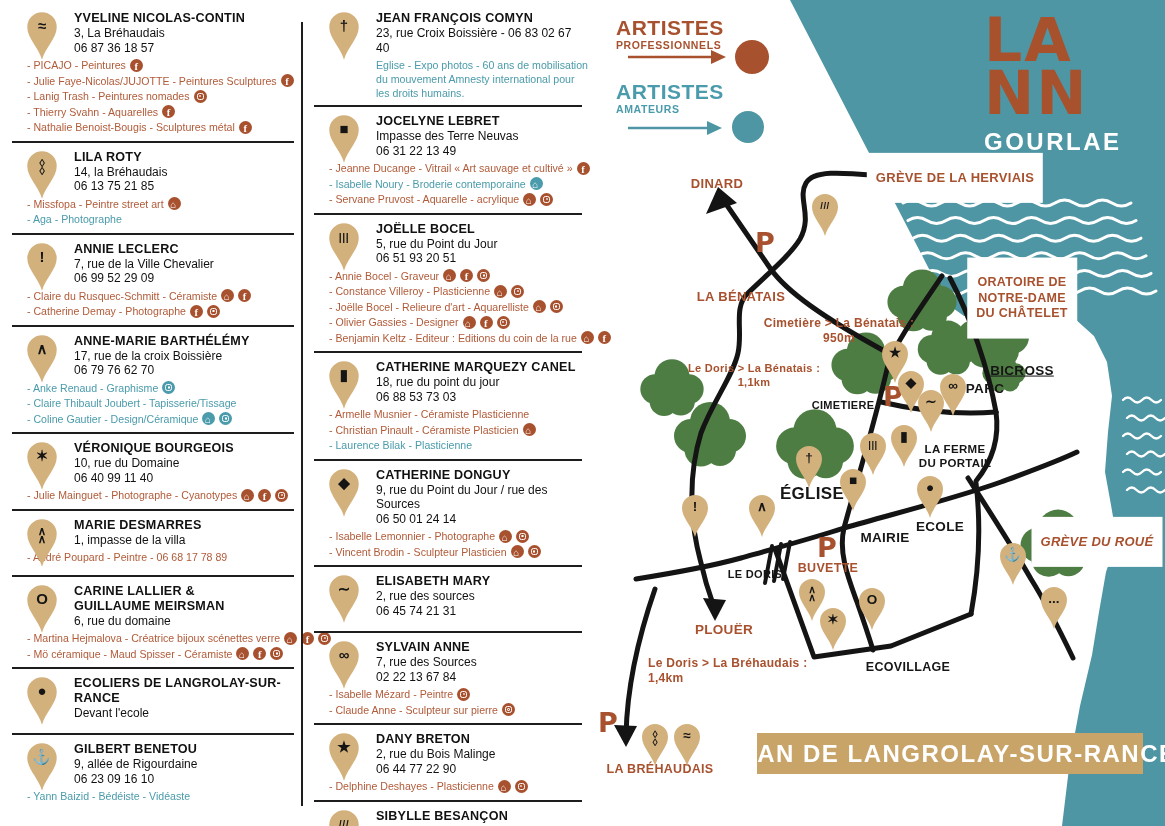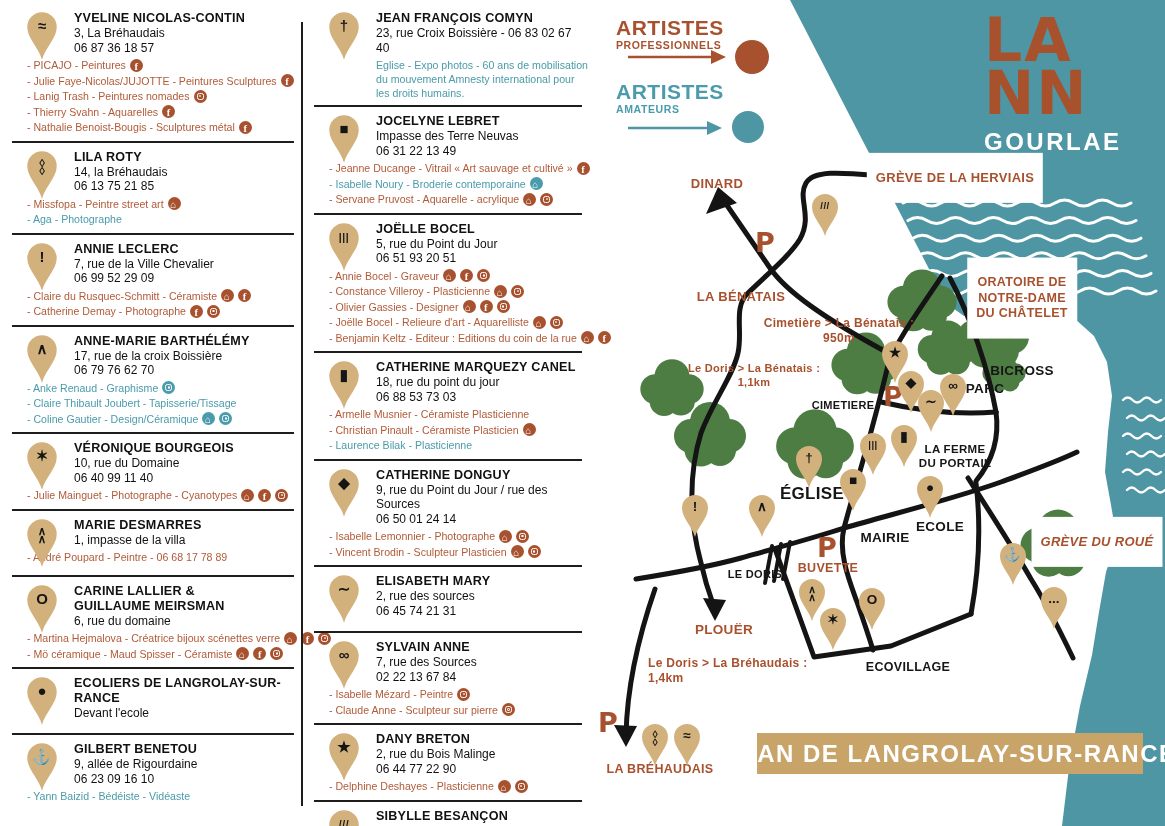--- a/index.html
+++ b/index.html
@@ -157,21 +157,21 @@
     <div class="mlabel c-rust box" style="left: 955px; top: 178px; font-size: 13px;">GRÈVE DE LA HERVIAIS</div>
     <div class="mlabel c-rust" style="left: 741px; top: 297px; font-size: 13px;">LA BÉNATAIS</div>
     <div class="mlabel c-rust" style="left: 839px; top: 331px; font-size: 12px;">Cimetière &gt; La Bénatais :
 950m</div>
     <div class="mlabel c-rust" style="left: 738px; top: 376px; font-size: 11px; margin-left: 16px;">Le Doris &gt; La Bénatais :
 1,1km</div>
     <div class="mlabel c-rust box" style="left: 1022px; top: 298px; font-size: 12.5px;">ORATOIRE DE
 NOTRE-DAME
 DU CHÂTELET</div>
     <div class="mlabel c-black" style="left: 843px; top: 406px; font-size: 11px;">CIMETIERE</div>
-    <div class="mlabel c-black" style="left: 1022px; top: 371px; font-size: 13.5px;">BICROSS</div>
+    <div class="mlabel c-black" style="left: 1022px; top: 371px; font-size: 13.5px; text-decoration: underline;">BICROSS</div>
     <div class="mlabel c-black" style="left: 985px; top: 389px; font-size: 13.5px;">PARC</div>
     <div class="mlabel c-black" style="left: 955px; top: 456px; font-size: 11.5px;">LA FERME
 DU PORTAIL</div>
     <div class="mlabel c-black" style="left: 812px; top: 494px; font-size: 17px;">ÉGLISE</div>
     <div class="mlabel c-black" style="left: 885px; top: 538px; font-size: 13.5px;">MAIRIE</div>
     <div class="mlabel c-black" style="left: 940px; top: 527px; font-size: 13.5px;">ECOLE</div>
     <div class="mlabel c-black" style="left: 739px; top: 575px; font-size: 11px; padding-left: 32px;">LE DORIS</div>
     <div class="mlabel c-rust" style="left: 828px; top: 569px; font-size: 12.5px;">BUVETTE</div>
     <div class="mlabel c-rust" style="left: 724px; top: 630px; font-size: 13.5px;">PLOUËR</div>
     <div class="mlabel c-rust" style="left: 648px; top: 671px; font-size: 12px; transform: translate(0px, -50%); text-align: left;">Le Doris &gt; La Bréhaudais :
@@ -496,22 +496,22 @@
         <span class="pg small">|||</span>
       </div>
       <div class="bhead">
         <div class="bname">JOËLLE BOCEL</div>
         <div class="baddr">5, rue du Point du Jour</div>
         <div class="baddr">06 51 93 20 51</div>
       </div>
       <div class="bartists">
         <div class="aline rustt"><span>- Annie Bocel - Graveur</span><span class="ic bg-rust ic-home"></span><span class="ic bg-rust ic-fb"></span><span class="ic bg-rust ic-ig"></span></div>
         <div class="aline rustt"><span>- Constance Villeroy - Plasticienne</span><span class="ic bg-rust ic-home"></span><span class="ic bg-rust ic-ig"></span></div>
+        <div class="aline rustt"><span>- Joëlle Bocel - Relieure d'art - Aquarelliste</span><span class="ic bg-rust ic-home"></span><span class="ic bg-rust ic-ig"></span></div>
         <div class="aline rustt"><span>- Olivier Gassies - Designer</span><span class="ic bg-rust ic-home"></span><span class="ic bg-rust ic-fb"></span><span class="ic bg-rust ic-ig"></span></div>
-        <div class="aline rustt"><span>- Joëlle Bocel - Relieure d'art - Aquarelliste</span><span class="ic bg-rust ic-home"></span><span class="ic bg-rust ic-ig"></span></div>
         <div class="aline rustt"><span>- Benjamin Keltz - Editeur : Editions du coin de la rue</span><span class="ic bg-rust ic-home"></span><span class="ic bg-rust ic-fb"></span></div>
       </div>
     </div>
     <div class="block">
       <div class="lpin">
         <svg viewBox="0 0 30 44" width="34" height="50">
           <path d="M15,43 C12,32 2,24 2,14 A13,13 0 1,1 28,14 C28,24 18,32 15,43 Z" fill="#d3b17c"></path>
         </svg>
         <span class="pg">▮</span>
       </div>

